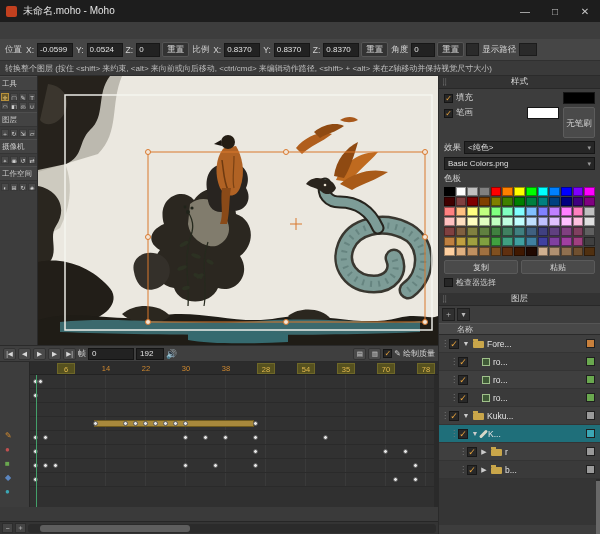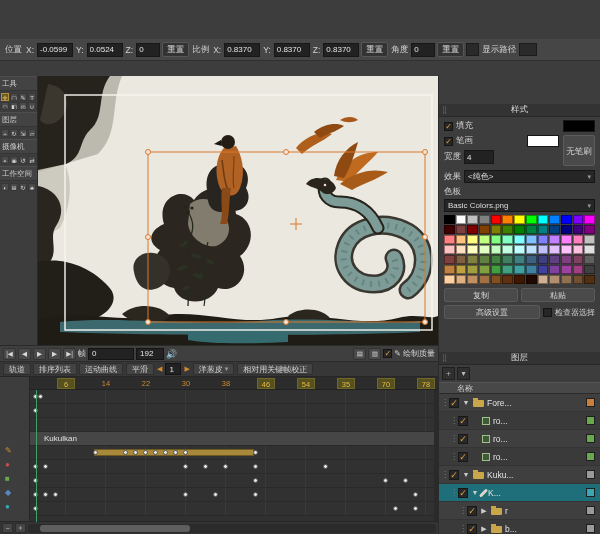--- a/index.html
+++ b/index.html
@@ -48,21 +48,21 @@
               background:#4a4a4a; border:1px solid #383838; overflow:hidden; }
   .tool-btn.sel { background:#6b5a2a; border-color:#b8903a; color:#ffd780; }
 
   
   .canvas-wrap { position:absolute; left:38px; top:76px; width:400px; height:269px; background:#ebe8e0; }
 
   
   .rightpanel { position:absolute; left:438px; top:76px; width:162px; height:458px; background:#3d3d3d;
                 border-left:1px solid #2a2a2a; }
   .panel-header { height:13px; background:#333; border-bottom:1px solid #282828; display:flex;
-                  align-items:center; justify-content:center; font-size:8.5px; color:#dadada; position:relative;margin-top:28px; }
+                  align-items:center; justify-content:center; font-size:8.5px; color:#dadada; position:relative; }
   .panel-grip { position:absolute; left:3px; color:#707070; font-size:7px; letter-spacing:1px; }
 
   .style-body { padding:3px 5px 2px; }
   .s-row { display:flex; align-items:center; gap:3px; margin-bottom:3px; font-size:8.5px; }
   .cb { width:9px; height:9px; background:#262626; border:1px solid #151515; font-size:8px;
         line-height:8px; text-align:center; color:#e8a33d; flex:0 0 auto; }
   .swatch { width:32px; height:12px; border:1px solid #161616; margin-left:auto; }
   .s-cols { display:flex; gap:4px; margin-bottom:3px; }
   .s-left { flex:1; }
   .nobrush-btn { width:32px; height:31px; background:#4a4a4a; border:1px solid #5c5c5c; color:#d4d4d4;
@@ -145,20 +145,29 @@
   .hs-btn { width:11px; height:10px; background:#454545; border:1px solid #2d2d2d; color:#c6c6c6;
             font-size:7px; display:flex; align-items:center; justify-content:center; }
   .hs-track { flex:1; position:relative; height:9px; background:#2b2b2b; border-radius:3px; }
   .hs-thumb { position:absolute; left:12px; top:1px; width:150px; height:7px; background:#5e5e5e; border-radius:3px; }
 </style>
 </head>
 <body>
 
 <div class="app">
 
+  <div class="titlebar">
+    <div class="app-icon"></div>
+    <div class="title-text">未命名.moho - Moho</div>
+    <div class="win-controls" id="winControls">
+        <span class="win-btn">—</span>
+        <span class="win-btn">□</span>
+        <span class="win-btn">✕</span>
+      </div>
+  </div>
 
 
   <div class="transformbar">
     <span class="t-label">位置</span>
     <span class="t-label">X:</span>
     <input class="t-field" value="-0.0599" style="">
     <span class="t-label">Y:</span>
     <input class="t-field" value="0.0524" style="">
     <span class="t-label">Z:</span>
     <input class="t-field small" value="0" style="">
@@ -172,20 +181,23 @@
     <input class="t-field" value="0.8370" style="">
     <span class="t-btn">重置</span>
     <span class="t-label">角度</span>
     <input class="t-field small" value="0" style="">
     <span class="t-btn">重置</span>
     <span class="t-toggle"></span>
     <span class="t-label">显示路径</span>
     <span class="t-toggle" style="width:18px;"></span>
   </div>
 
+  <div class="hintbar">
+    <span>转换整个图层 (按住 &lt;shift&gt; 来约束, &lt;alt&gt; 来向前或向后移动, &lt;ctrl/cmd&gt; 来编辑动作路径, &lt;shift&gt; + &lt;alt&gt; 来在Z轴移动并保持视觉尺寸大小)</span>
+  </div>
 
   <div class="toolpanel" id="toolPanel">
       <div class="tool-sec-label">工具</div>
       <div class="tool-grid">
         <span class="tool-btn sel">✛</span>
         <span class="tool-btn">▢</span>
         <span class="tool-btn">✎</span>
         <span class="tool-btn">T</span>
         <span class="tool-btn">◠</span>
         <span class="tool-btn">◧</span>
@@ -311,42 +323,38 @@
         <span>填充</span>
         <span class="swatch" style="background:#000;"></span>
       </div>
       <div class="s-cols">
         <div class="s-left">
           <div class="s-row">
             <span class="cb">✓</span>
             <span>笔画</span>
             <span class="swatch" style="background:#fff;"></span>
           </div>
-          <div class="s-row">
-            <span>宽度</span>
-            <input class="t-field small" style="width: 30px;" value="4">
-          </div>
         </div>
         <div class="nobrush-btn">无笔刷</div>
       </div>
       <div class="s-row">
         <span>效果</span>
         <span class="dd">
           <span>&lt;纯色&gt;</span>
           <span class="caret">▾</span>
         </span>
       </div>
-      <div class="s-row" style="margin-bottom:1px;">
-        <span>色板</span>
-      </div>
       <div class="s-row">
         <span class="dd">
           <span>Basic Colors.png</span>
           <span class="caret">▾</span>
         </span>
+      </div>
+      <div class="s-row" style="margin-bottom:1px;">
+        <span>色板</span>
       </div>
       <div class="pal-grid" id="paletteGrid">
           <span class="pal-cell" style="background: rgb(0, 0, 0);"></span>
           <span class="pal-cell" style="background: rgb(255, 255, 255);"></span>
           <span class="pal-cell" style="background: rgb(192, 192, 192);"></span>
           <span class="pal-cell" style="background: rgb(128, 128, 128);"></span>
           <span class="pal-cell" style="background: rgb(255, 0, 0);"></span>
           <span class="pal-cell" style="background: rgb(255, 128, 0);"></span>
           <span class="pal-cell" style="background: rgb(255, 255, 0);"></span>
           <span class="pal-cell" style="background: rgb(0, 255, 0);"></span>
@@ -432,21 +440,20 @@
           <span class="pal-cell" style="background: rgb(176, 144, 112);"></span>
           <span class="pal-cell" style="background: rgb(144, 112, 80);"></span>
           <span class="pal-cell" style="background: rgb(112, 80, 48);"></span>
           <span class="pal-cell" style="background: rgb(80, 48, 16);"></span>
         </div>
       <div class="s-row">
         <span class="s-btn">复制</span>
         <span class="s-btn">粘贴</span>
       </div>
       <div class="s-row">
-        <span class="s-btn">高级设置</span>
         <span class="cb"></span>
         <span style="font-size:8px;">检查器选择</span>
       </div>
     </div>
 
     <div class="panel-header">
       <span class="panel-grip">⣿</span>
       <span>图层</span>
     </div>
     <div class="layer-filter-row">
@@ -544,67 +551,50 @@
       <span class="spk">🔊</span>
       <span style="flex:1;"></span>
       <span id="viewToggles" style="display:flex;gap:2px;">
           <span class="tl-btn">▤</span>
           <span class="tl-btn">▥</span>
         </span>
       <span class="cb">✓</span>
       <span style="font-size:8px;color:#c9c9c9;">✎</span>
       <span class="tl-label">绘制质量</span>
     </div>
-    <div class="tl-tabs">
-      <span id="tlTabs" style="display:flex;gap:2px;">
-          <span class="tl-tab">轨道</span>
-          <span class="tl-tab">排序列表</span>
-          <span class="tl-tab">运动曲线</span>
-        </span>
-      <span class="tl-tab">平滑</span>
-      <span class="stepper-arrow">◀</span>
-      <input class="tl-field" style="width: 16px;" value="1">
-      <span class="stepper-arrow">▶</span>
-      <span class="tl-tab">
-        <span>洋葱皮</span>
-        <span class="caret" style="margin-left:2px;font-size:7px;color:#9a9a9a;">▾</span>
-      </span>
-      <span class="tl-tab">相对用关键帧校正</span>
-    </div>
     <div class="tl-body">
       <div class="tl-strip" id="tlStrip">
           <span class="strip-icon" style="color: rgb(208, 137, 47); top: 69px;">✎</span>
           <span class="strip-icon" style="color: rgb(192, 80, 80); top: 83px;">●</span>
           <span class="strip-icon" style="color: rgb(106, 168, 79); top: 97px;">■</span>
           <span class="strip-icon" style="color: rgb(91, 134, 192); top: 111px;">◆</span>
           <span class="strip-icon" style="color: rgb(59, 167, 181); top: 125px;">●</span>
         </div>
       <div class="tl-track">
         <div class="tl-ruler" id="tlRuler">
             <span class="ruler-num hl" style="left: 27px;">6</span>
             <span class="ruler-num" style="left: 67px;">14</span>
             <span class="ruler-num" style="left: 107px;">22</span>
             <span class="ruler-num" style="left: 147px;">30</span>
             <span class="ruler-num" style="left: 187px;">38</span>
-            <span class="ruler-num hl" style="left: 227px;">46</span>
+            <span class="ruler-num hl" style="left: 227px;">28</span>
             <span class="ruler-num hl" style="left: 267px;">54</span>
             <span class="ruler-num hl" style="left: 307px;">35</span>
             <span class="ruler-num hl" style="left: 347px;">70</span>
             <span class="ruler-num hl" style="left: 387px;">78</span>
           </div>
         <div id="tlRows">
             <div class="tl-ch-row">
               <span class="kf-dot" style="left: 3px;"></span>
               <span class="kf-dot" style="left: 8px;"></span>
             </div>
             <div class="tl-ch-row">
               <span class="kf-dot" style="left: 3px;"></span>
             </div>
             <div class="tl-ch-row"></div>
-            <div class="tl-label-row">Kukulkan</div>
             <div class="tl-ch-row">
               <span class="kf-bar" style="left: 64px; width: 160px;"></span>
               <span class="kf-dot" style="left: 63px;"></span>
               <span class="kf-dot" style="left: 93px;"></span>
               <span class="kf-dot" style="left: 103px;"></span>
               <span class="kf-dot" style="left: 113px;"></span>
               <span class="kf-dot" style="left: 123px;"></span>
               <span class="kf-dot" style="left: 133px;"></span>
               <span class="kf-dot" style="left: 143px;"></span>
               <span class="kf-dot" style="left: 153px;"></span>

